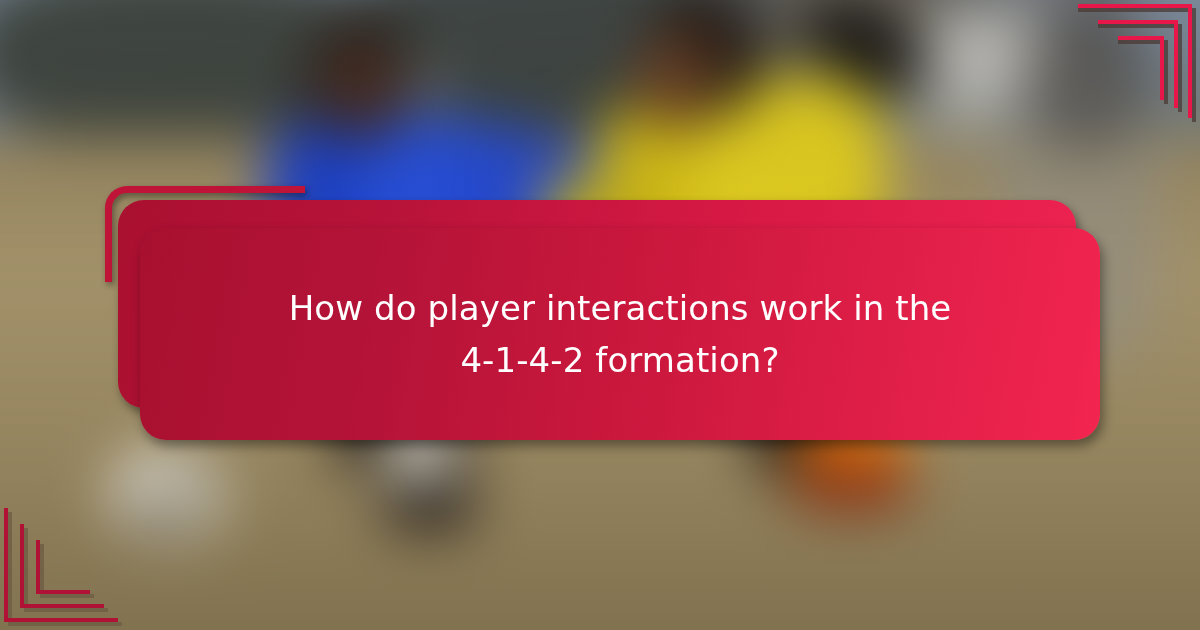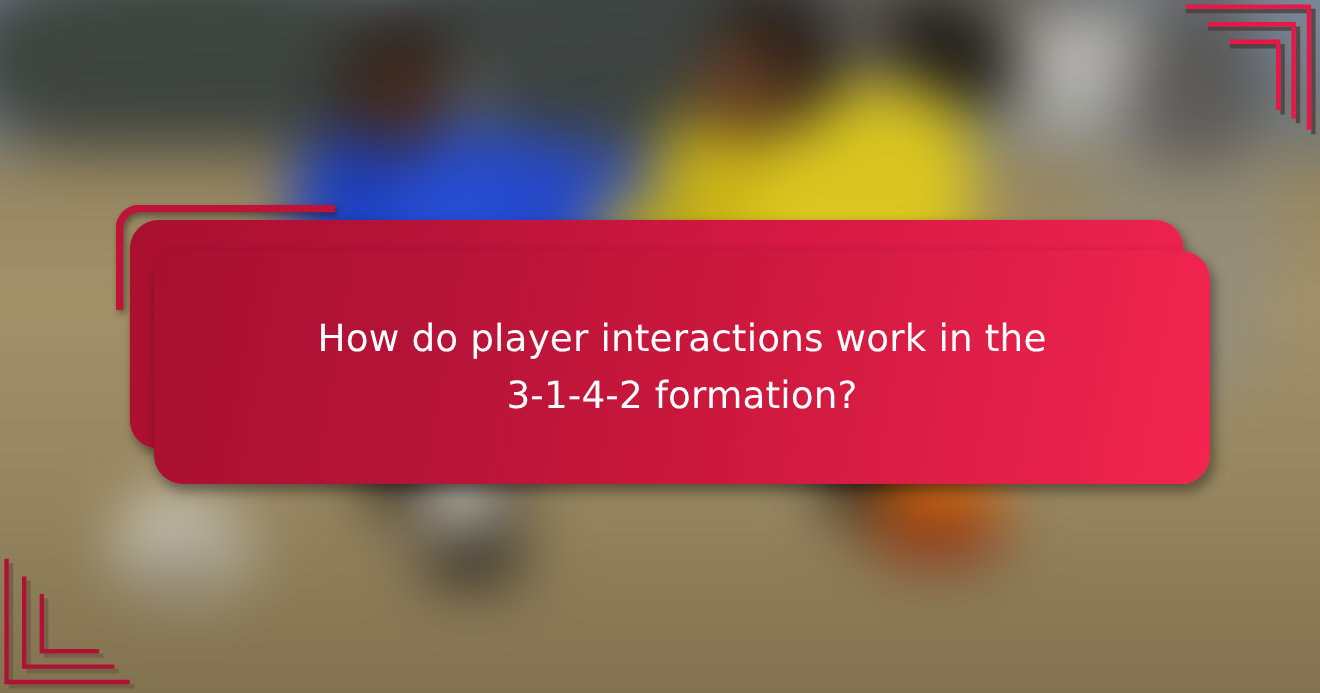--- a/index.html
+++ b/index.html
@@ -260,16 +260,16 @@
       </g>
     </svg>
   </div>
 
   <div class="outline-bracket"></div>
 
   <div class="card-back"></div>
 
   <div class="card-front">
     <div class="headline">How do player interactions work in the
-3-1-4-2 formation?</div>
+4-1-4-2 formation?</div>
   </div>
 
 </div>
 
 </body></html>

